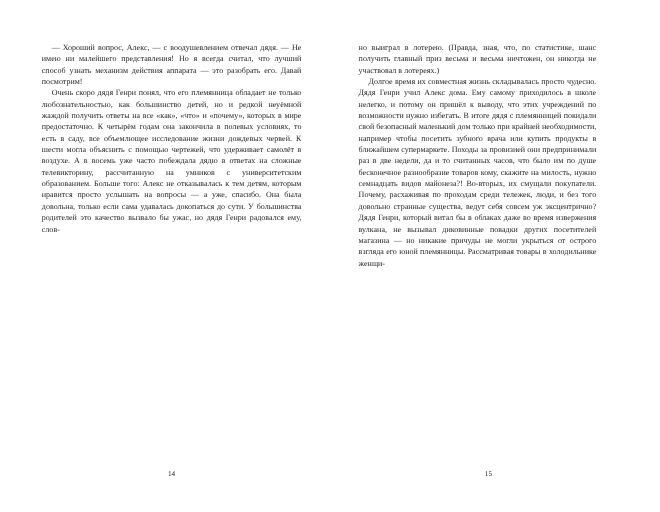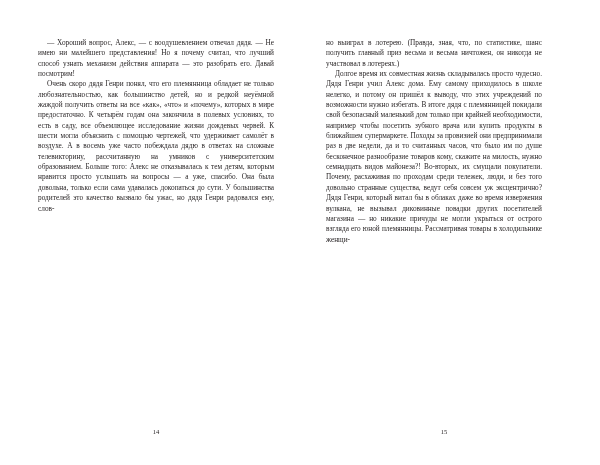--- a/index.html
+++ b/index.html
@@ -66,21 +66,21 @@
   }
 </style>
 </head>
 <body>
 
 <div class="page">
   <div class="spread">
 
     <div class="book-page page-left">
       <div class="text-col">
-        <p>— Хороший вопрос, Алекс, — с воодушевлением отвечал дядя. — Не имею ни малейшего представления! Но я почему считал, что лучший способ узнать механизм действия аппарата — это разобрать его. Давай посмотрим!</p>
+        <p>— Хороший вопрос, Алекс, — с воодушевлением отвечал дядя. — Не имею ни малейшего представления! Но я всегда считал, что лучший способ узнать механизм действия аппарата — это разобрать его. Давай посмотрим!</p>
         <p>Очень скоро дядя Генри понял, что его племянница обладает не только любознательностью, как большинство детей, но и редкой неуёмной жаждой получить ответы на все «как», «что» и «почему», которых в мире предостаточно. К четырём годам она закончила в полевых условиях, то есть в саду, все объемлющее исследование жизни дождевых червей. К шести могла объяснить с помощью чертежей, что удерживает самолёт в воздухе. А в восемь уже часто побеждала дядю в ответах на сложные телевикторину, рассчитанную на умников с университетским образованием. Больше того: Алекс не отказывалась к тем детям, которым нравится просто услышать на вопросы — а уже, спасибо. Она была довольна, только если сама удавалась докопаться до сути. У большинства родителей это качество вызвало бы ужас, но дядя Генри радовался ему, слов-</p>
       </div>
       <div class="folio">14</div>
     </div>
 
     <div class="book-page page-right">
       <div class="text-col">
         <p class="noindent">но выиграл в лотерею. (Правда, зная, что, по статистике, шанс получить главный приз весьма и весьма ничтожен, он никогда не участвовал в лотереях.)</p>
         <p>Долгое время их совместная жизнь складывалась просто чудесно. Дядя Генри учил Алекс дома. Ему самому приходилось в школе нелегко, и потому он пришёл к выводу, что этих учреждений по возможности нужно избегать. В итоге дядя с племянницей покидали свой безопасный маленький дом только при крайней необходимости, например чтобы посетить зубного врача или купить продукты в ближайшем супермаркете. Походы за провизией они предпринимали раз в две недели, да и то считанных часов, что было им по душе бесконечное разнообразие товаров кому, скажите на милость, нужно семнадцать видов майонеза?! Во-вторых, их смущали покупатели. Почему, расхаживая по проходам среди тележек, люди, и без того довольно странные существа, ведут себя совсем уж эксцентрично? Дядя Генри, который витал бы в облаках даже во время извержения вулкана, не вызывал диковинные повадки других посетителей магазина — но никакие причуды не могли укрыться от острого взгляда его юной племянницы. Рассматривая товары в холодильнике женщи-</p>
       </div>

